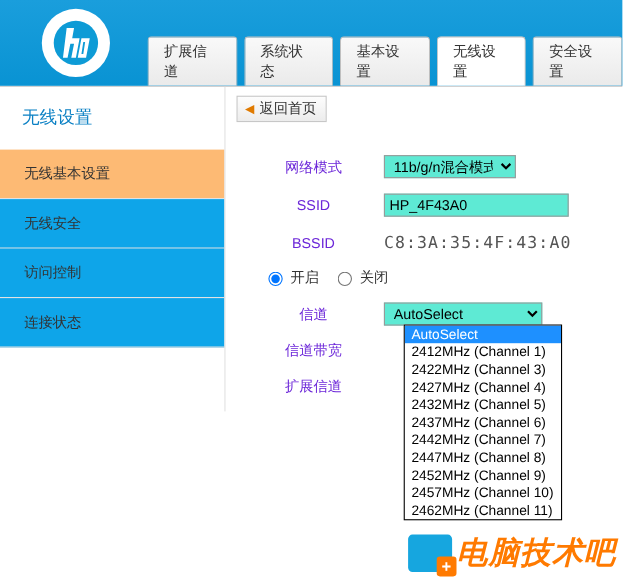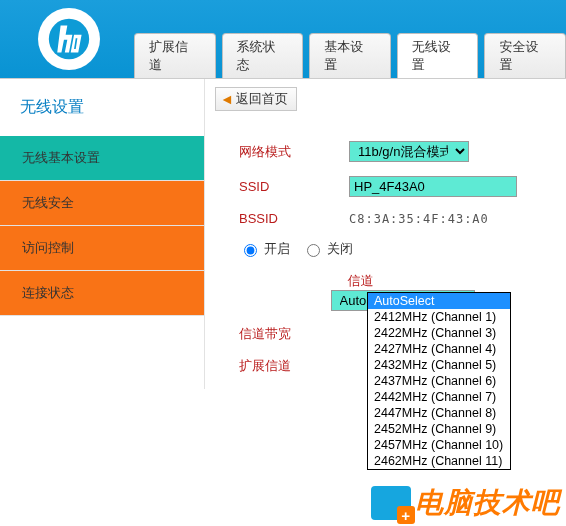--- a/index.html
+++ b/index.html
@@ -65,24 +65,24 @@
   .sidebar-title {
     color: #0b80c4;
     font-size: 16px;
     padding: 8px 20px 18px 20px;
   }
   .side-item {
     padding: 13px 22px;
     border-bottom: 1px solid #e2e2e2;
     color: #333;
     cursor: pointer;
-    background: #f97316;
+    background: #0ea5e9;
   }
   .side-item.active {
-    background: #14b8a6;
+    background: #fdba74;
   }
   .content {
     flex: 1;
     padding: 8px 0 0 10px;
     border-left: 1px solid #e2e2e2;
   }
   .backbtn {
     display: inline-flex;
     align-items: center;
     border: 1px solid #c7c7c7;
@@ -103,35 +103,35 @@
     margin-top: 12px;
   }
   .row {
     display: flex;
     align-items: center;
     margin-bottom: 14px;
     position: relative;
   }
   .label {
     width: 110px;
-    text-align: left;
-    color: #b91c1c;
+    text-align: center;
+    color: #6d28d9;
     font-size: 13px;
     padding-right: 18px;
   }
   select, input[type=text] {
     font-size: 13px;
     padding: 1px 4px;
     border: 1px solid #999;
     background: #5eead4;
     height: 21px;
   }
   select.netmode { width: 120px; }
   input.ssid { width: 168px; }
-  .bssid-val { color: #555; font-family: monospace; letter-spacing: 1px; font-size: 12px; text-align: center;}
+  .bssid-val { color: #555; font-family: monospace; letter-spacing: 1px; font-size: 15px; text-align: center;}
   .radio-group { display: flex; align-items: center; gap: 12px; color: #333; justify-content: space-between;}
   .radio-group label { display:flex; align-items:center; gap:4px; font-size:13px;}
   select.channel { width: 144px; }
   .dropdown {
     position: absolute;
     left: 128px;
     top: 20px;
     width: 144px;
     border: 1px solid #000;
     background: #fff;
@@ -243,21 +243,21 @@
             <input type="radio" name="bc" checked="" style="">
             <span>开启</span>
           </label>
           <label>
             <input type="radio" name="bc" style="">
             <span>关闭</span>
           </label>
         </div>
       </div>
 
-      <div class="row" style="position:relative;flex-direction:column;">
+      <div class="row" style="position:relative;">
         <div class="label">信道</div>
         <select class="channel">
           <option>AutoSelect</option>
         </select>
         <div class="dropdown" id="chan-dd">
             <div class="opt sel">AutoSelect</div>
             <div class="opt">2412MHz (Channel 1)</div>
             <div class="opt">2422MHz (Channel 3)</div>
             <div class="opt">2427MHz (Channel 4)</div>
             <div class="opt">2432MHz (Channel 5)</div>

